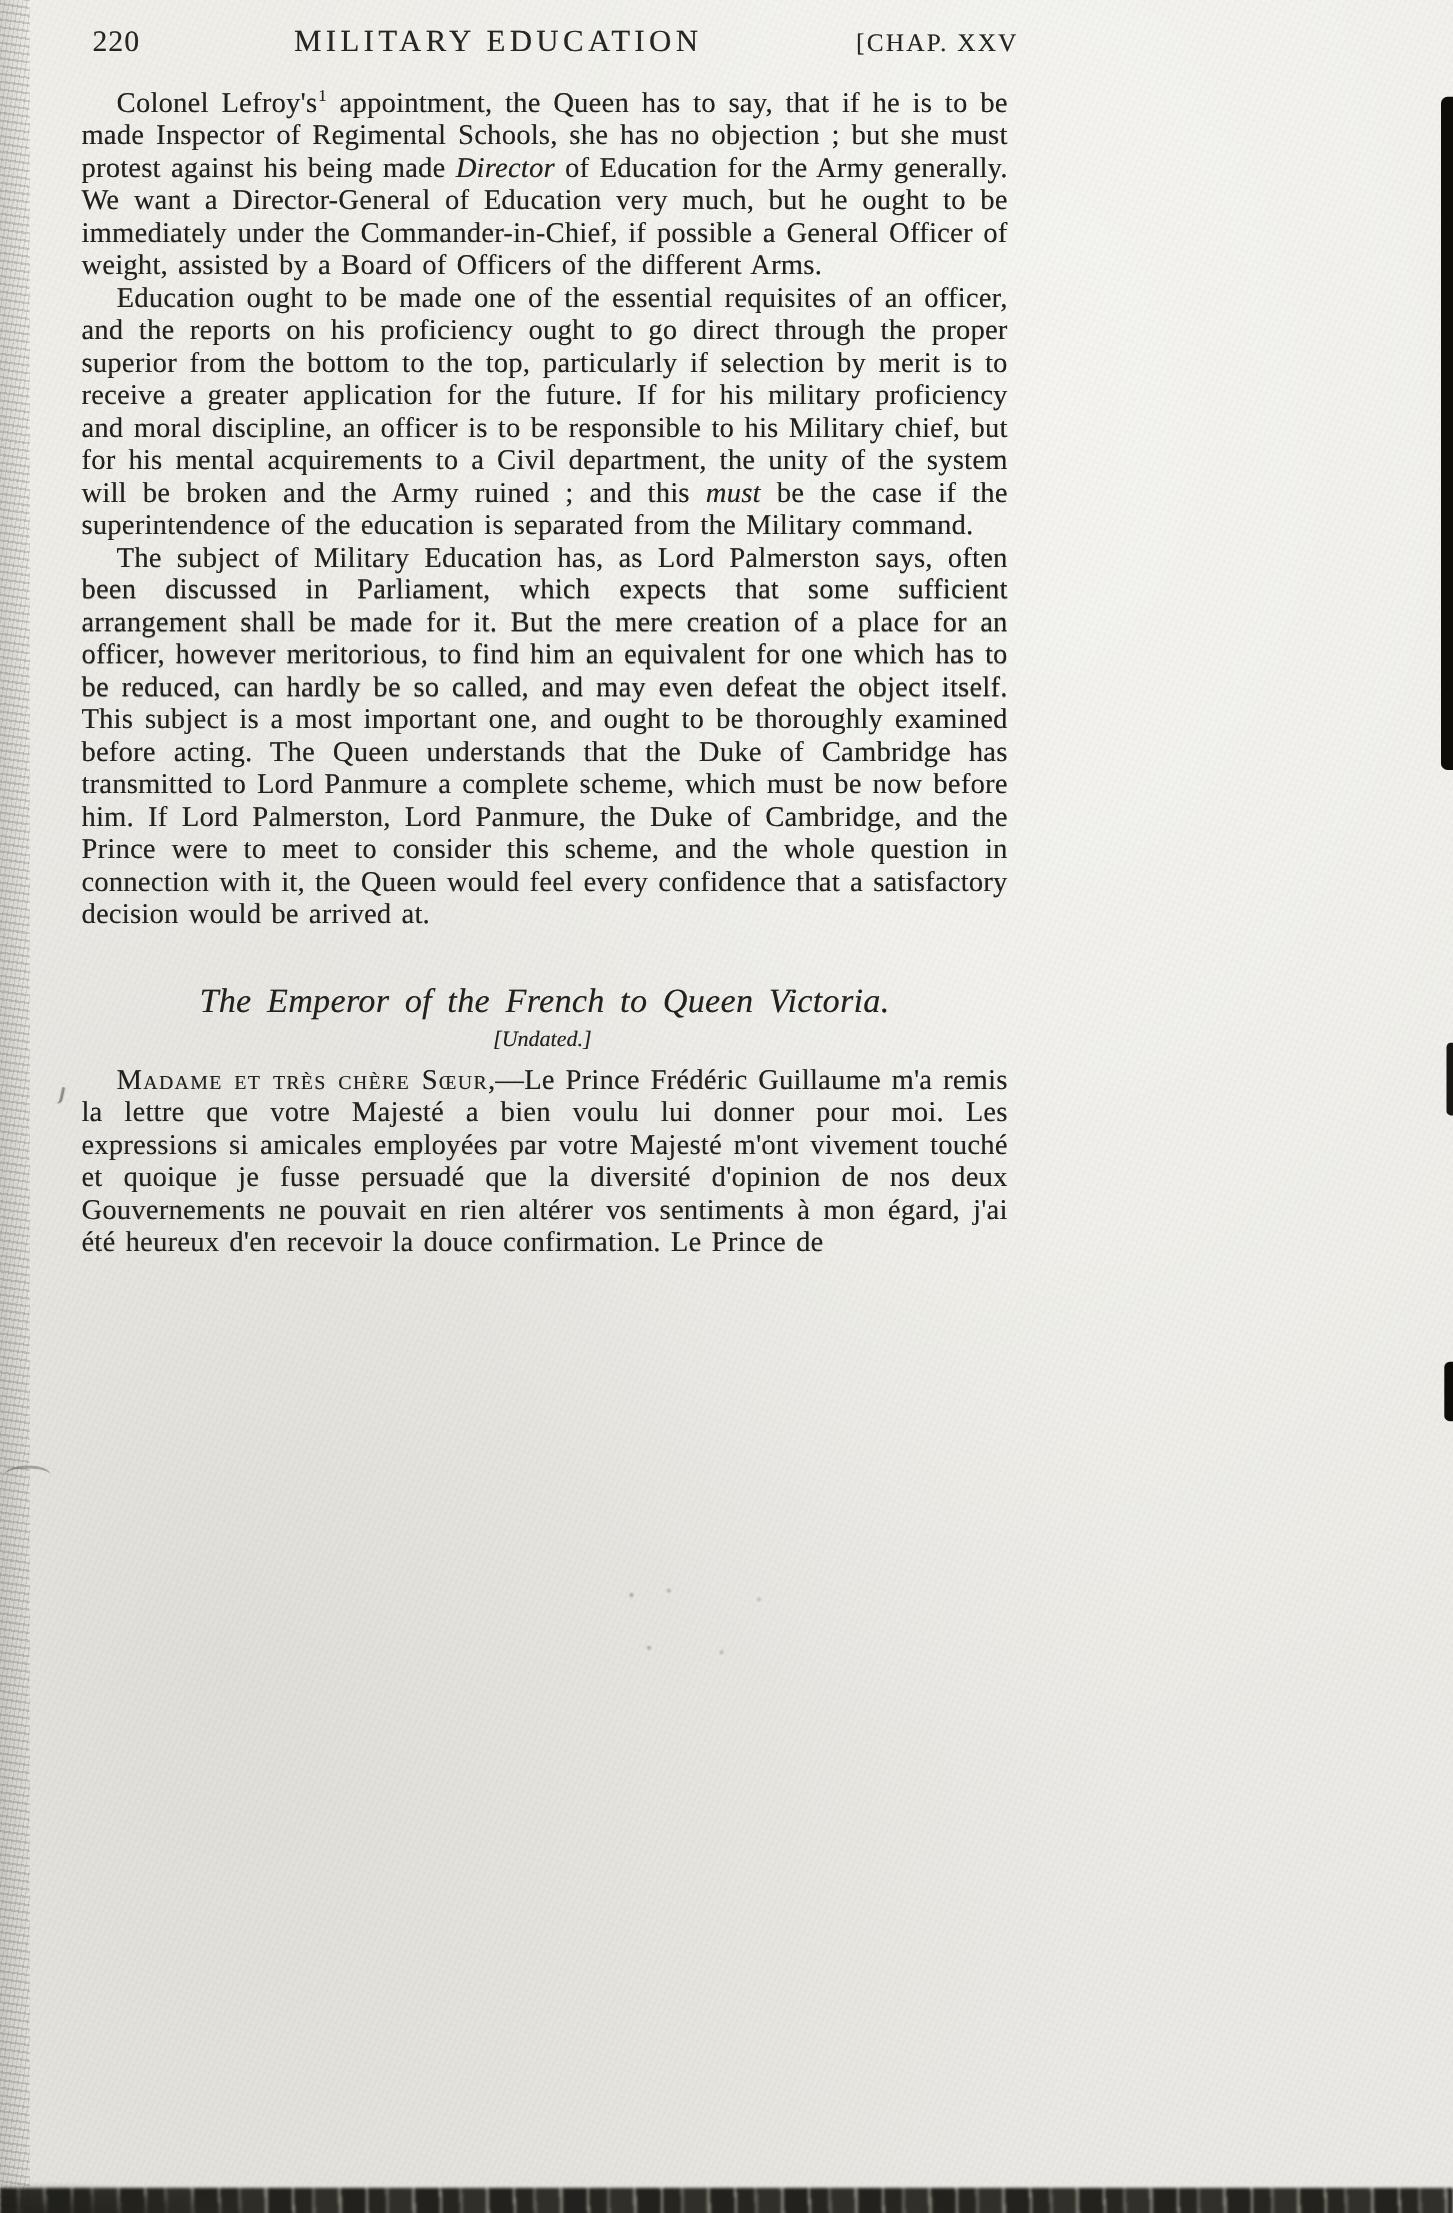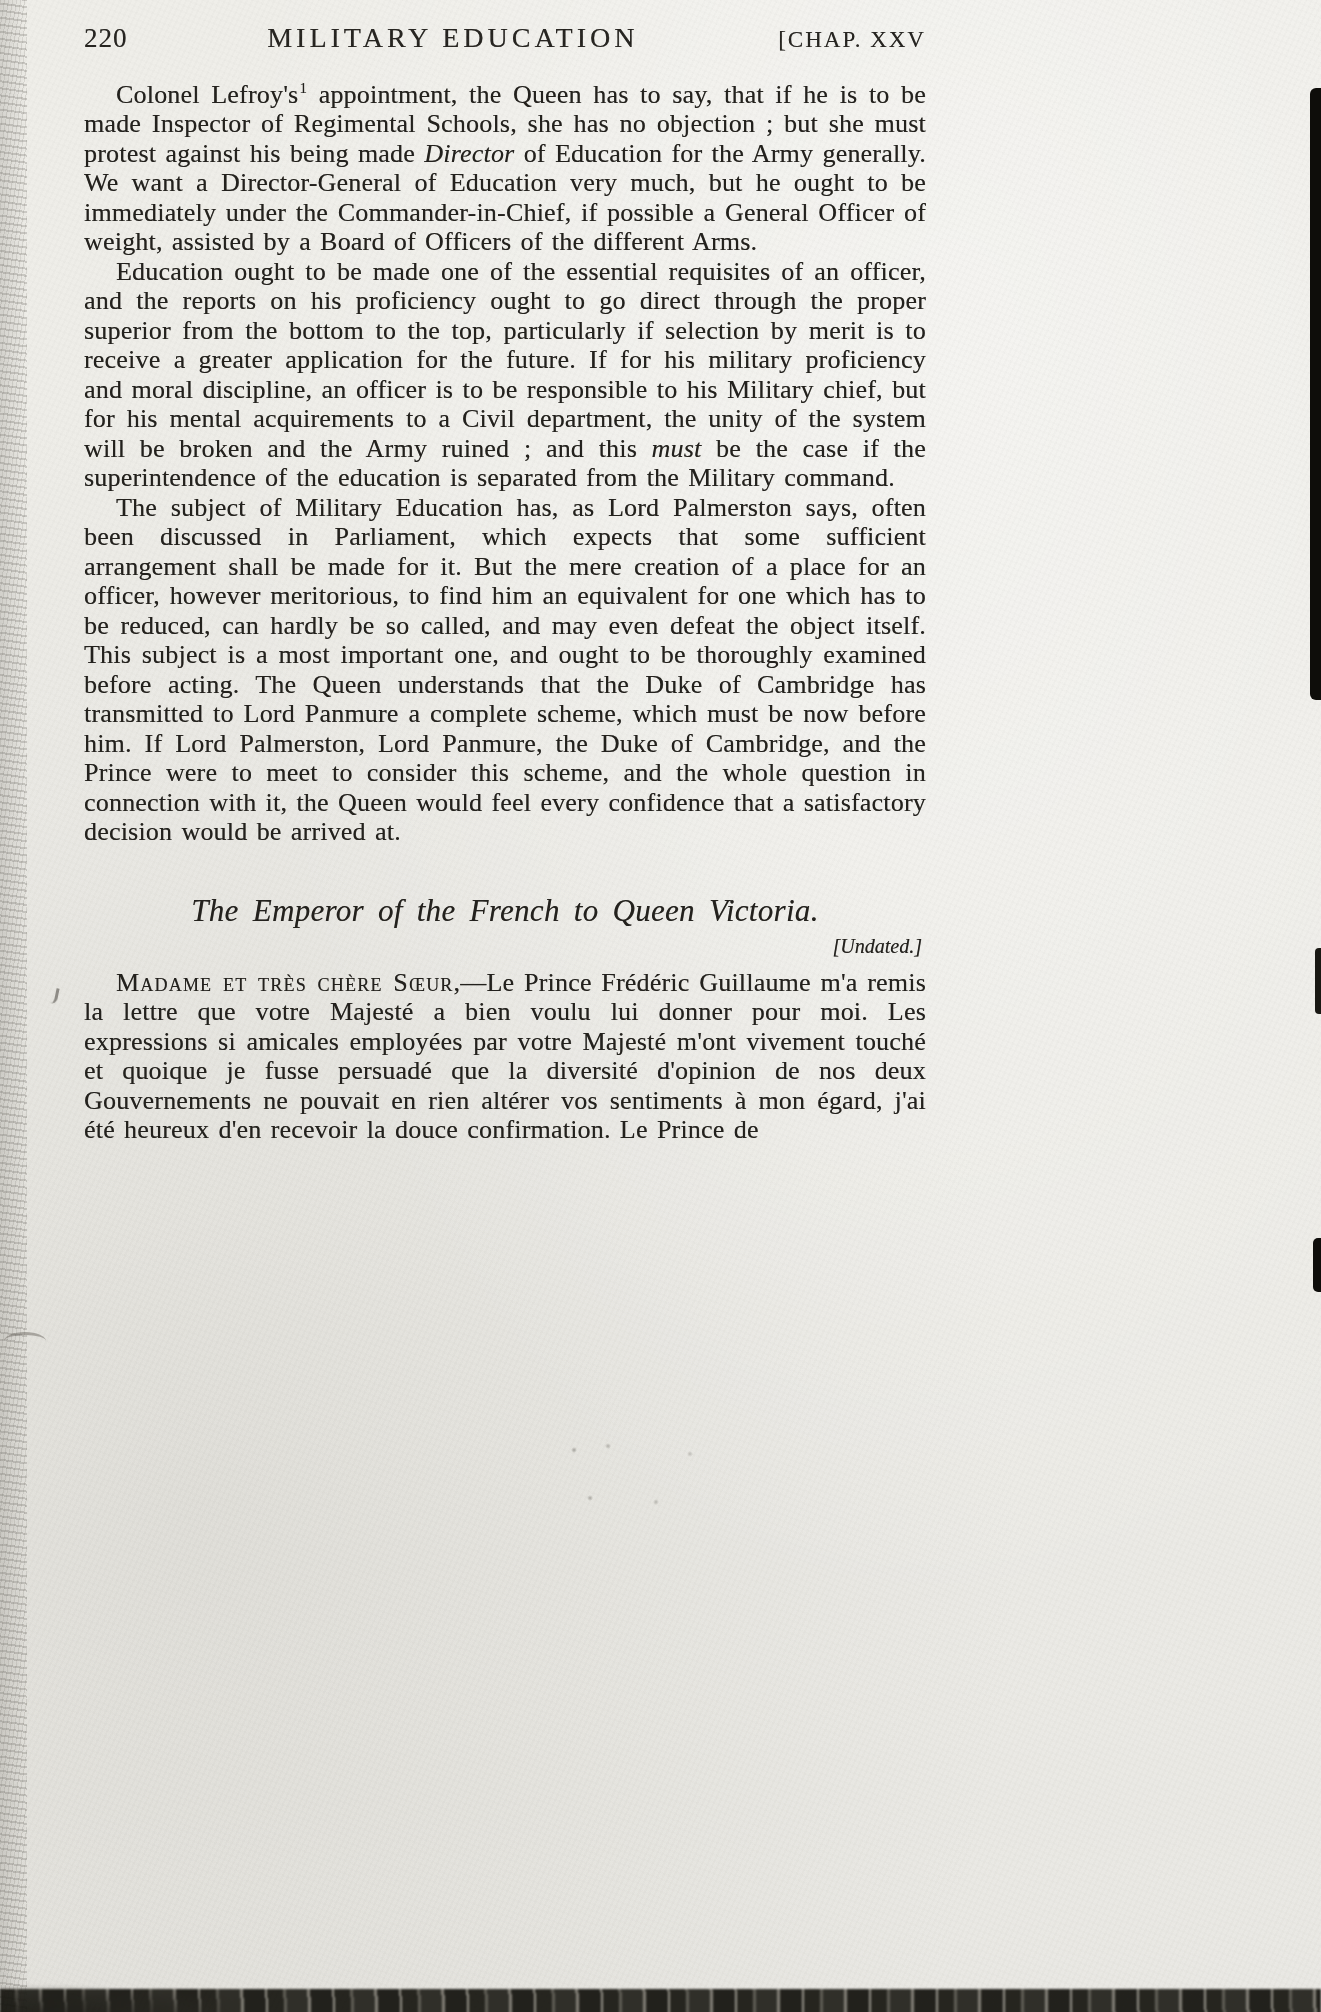--- a/index.html
+++ b/index.html
@@ -71,37 +71,37 @@
   .running-head{
     position:absolute; top:22px; left:84px; width:842px;
     display:flex; justify-content:space-between; align-items:baseline;
     text-shadow:0.2px 0.2px 0.3px rgba(35,33,29,0.5);
   }
   .page-num{ font-size:27px; letter-spacing:1px; }
   .running-title{ font-size:28px; letter-spacing:4px; }
   .chapter-label{ font-size:23px; letter-spacing:2px; }
 
   .text-column{
-    position:absolute; top:74px; left:84px; width:842px; z-index:1;
+    position:absolute; top:74px; left:74px; width:842px; z-index:1;
     text-shadow:0.2px 0.2px 0.3px rgba(35,33,29,0.5);
   }
   .para{
     font-size:26px; line-height:29.5px;
     text-align:justify; text-indent:32px;
     word-spacing:2.5px; letter-spacing:0.2px;
   }
   .fn-ref{ font-size:15px; margin-left:1px; }
   .em{ font-style:italic; }
 
   .letter-heading{
     font-size:31px; font-weight:normal; font-style:italic;
     text-align:center; margin:46px 0 6px; word-spacing:6px; letter-spacing:0.3px;
   }
   .date-note{
-    font-size:20px; font-style:italic; text-align:right;
+    font-size:20px; font-style:italic; text-align:center;
     padding-right:4px; margin-bottom:10px;
   }
   .smallcaps{ font-variant:small-caps; letter-spacing:1.2px; }
 
   .footnote{
     margin-top:22px; font-size:19.5px; line-height:23.5px;
     text-align:justify; text-indent:16px; word-spacing:1px;
   }
   .fn-marker{ font-size:13px; margin-right:2px; }
 </style>

